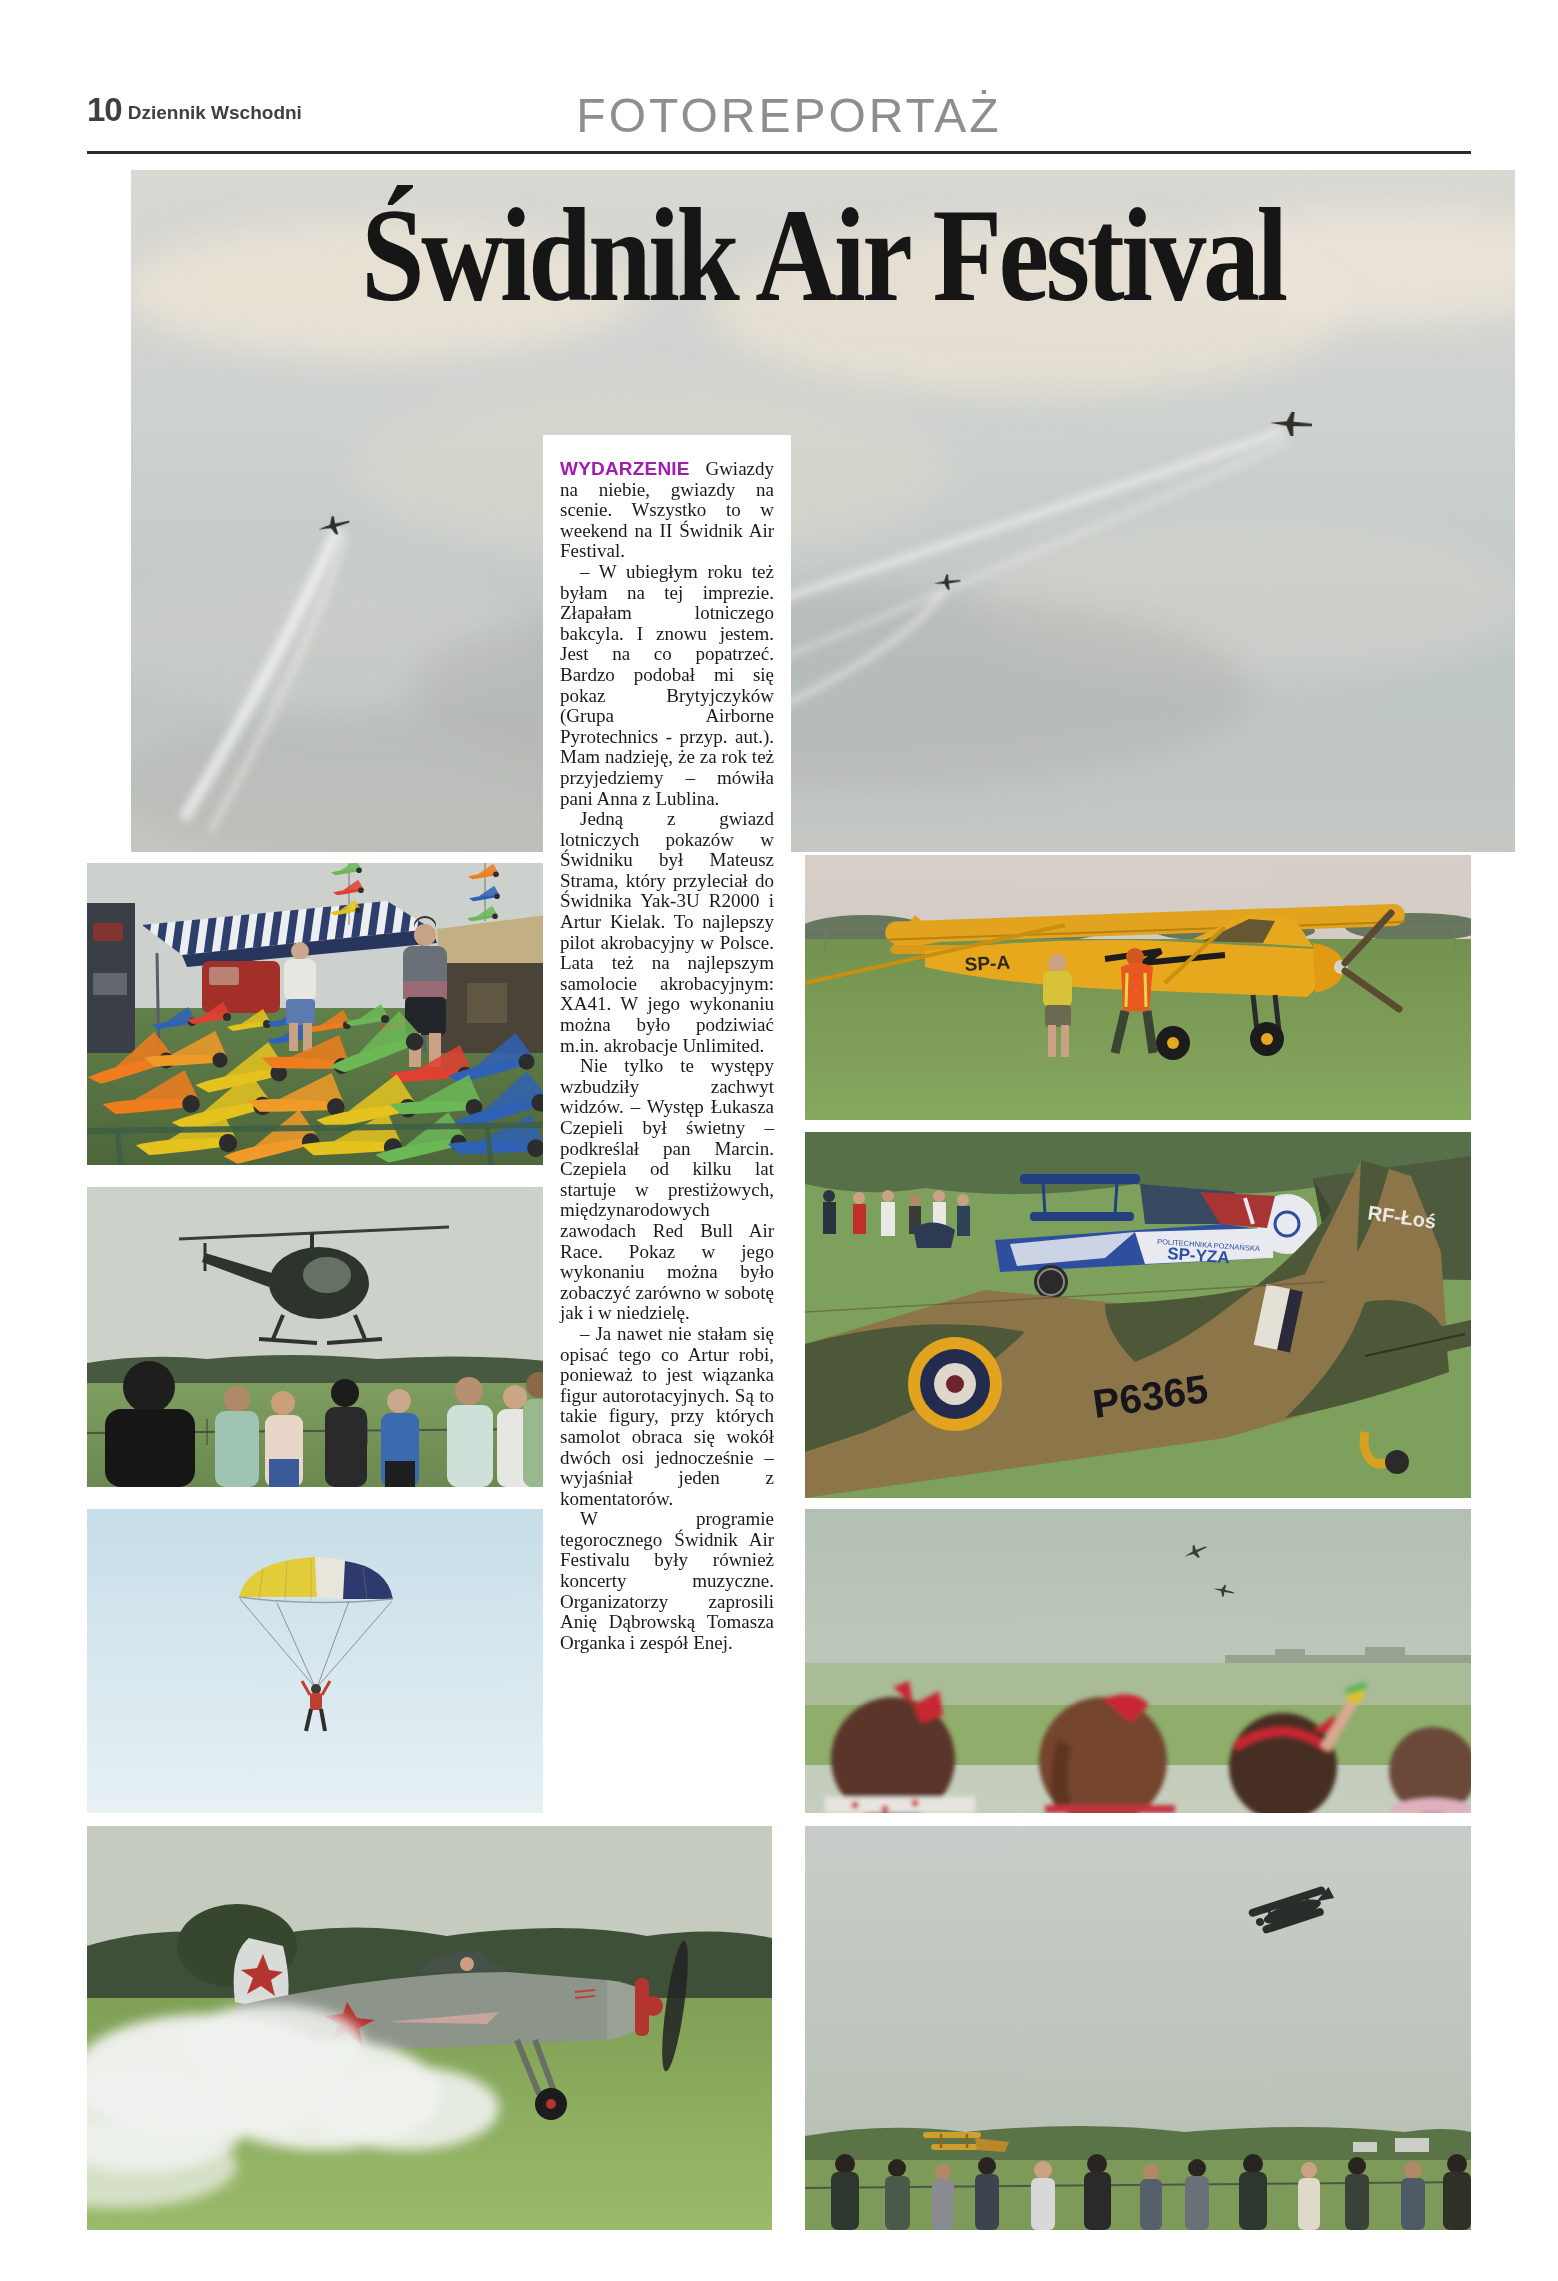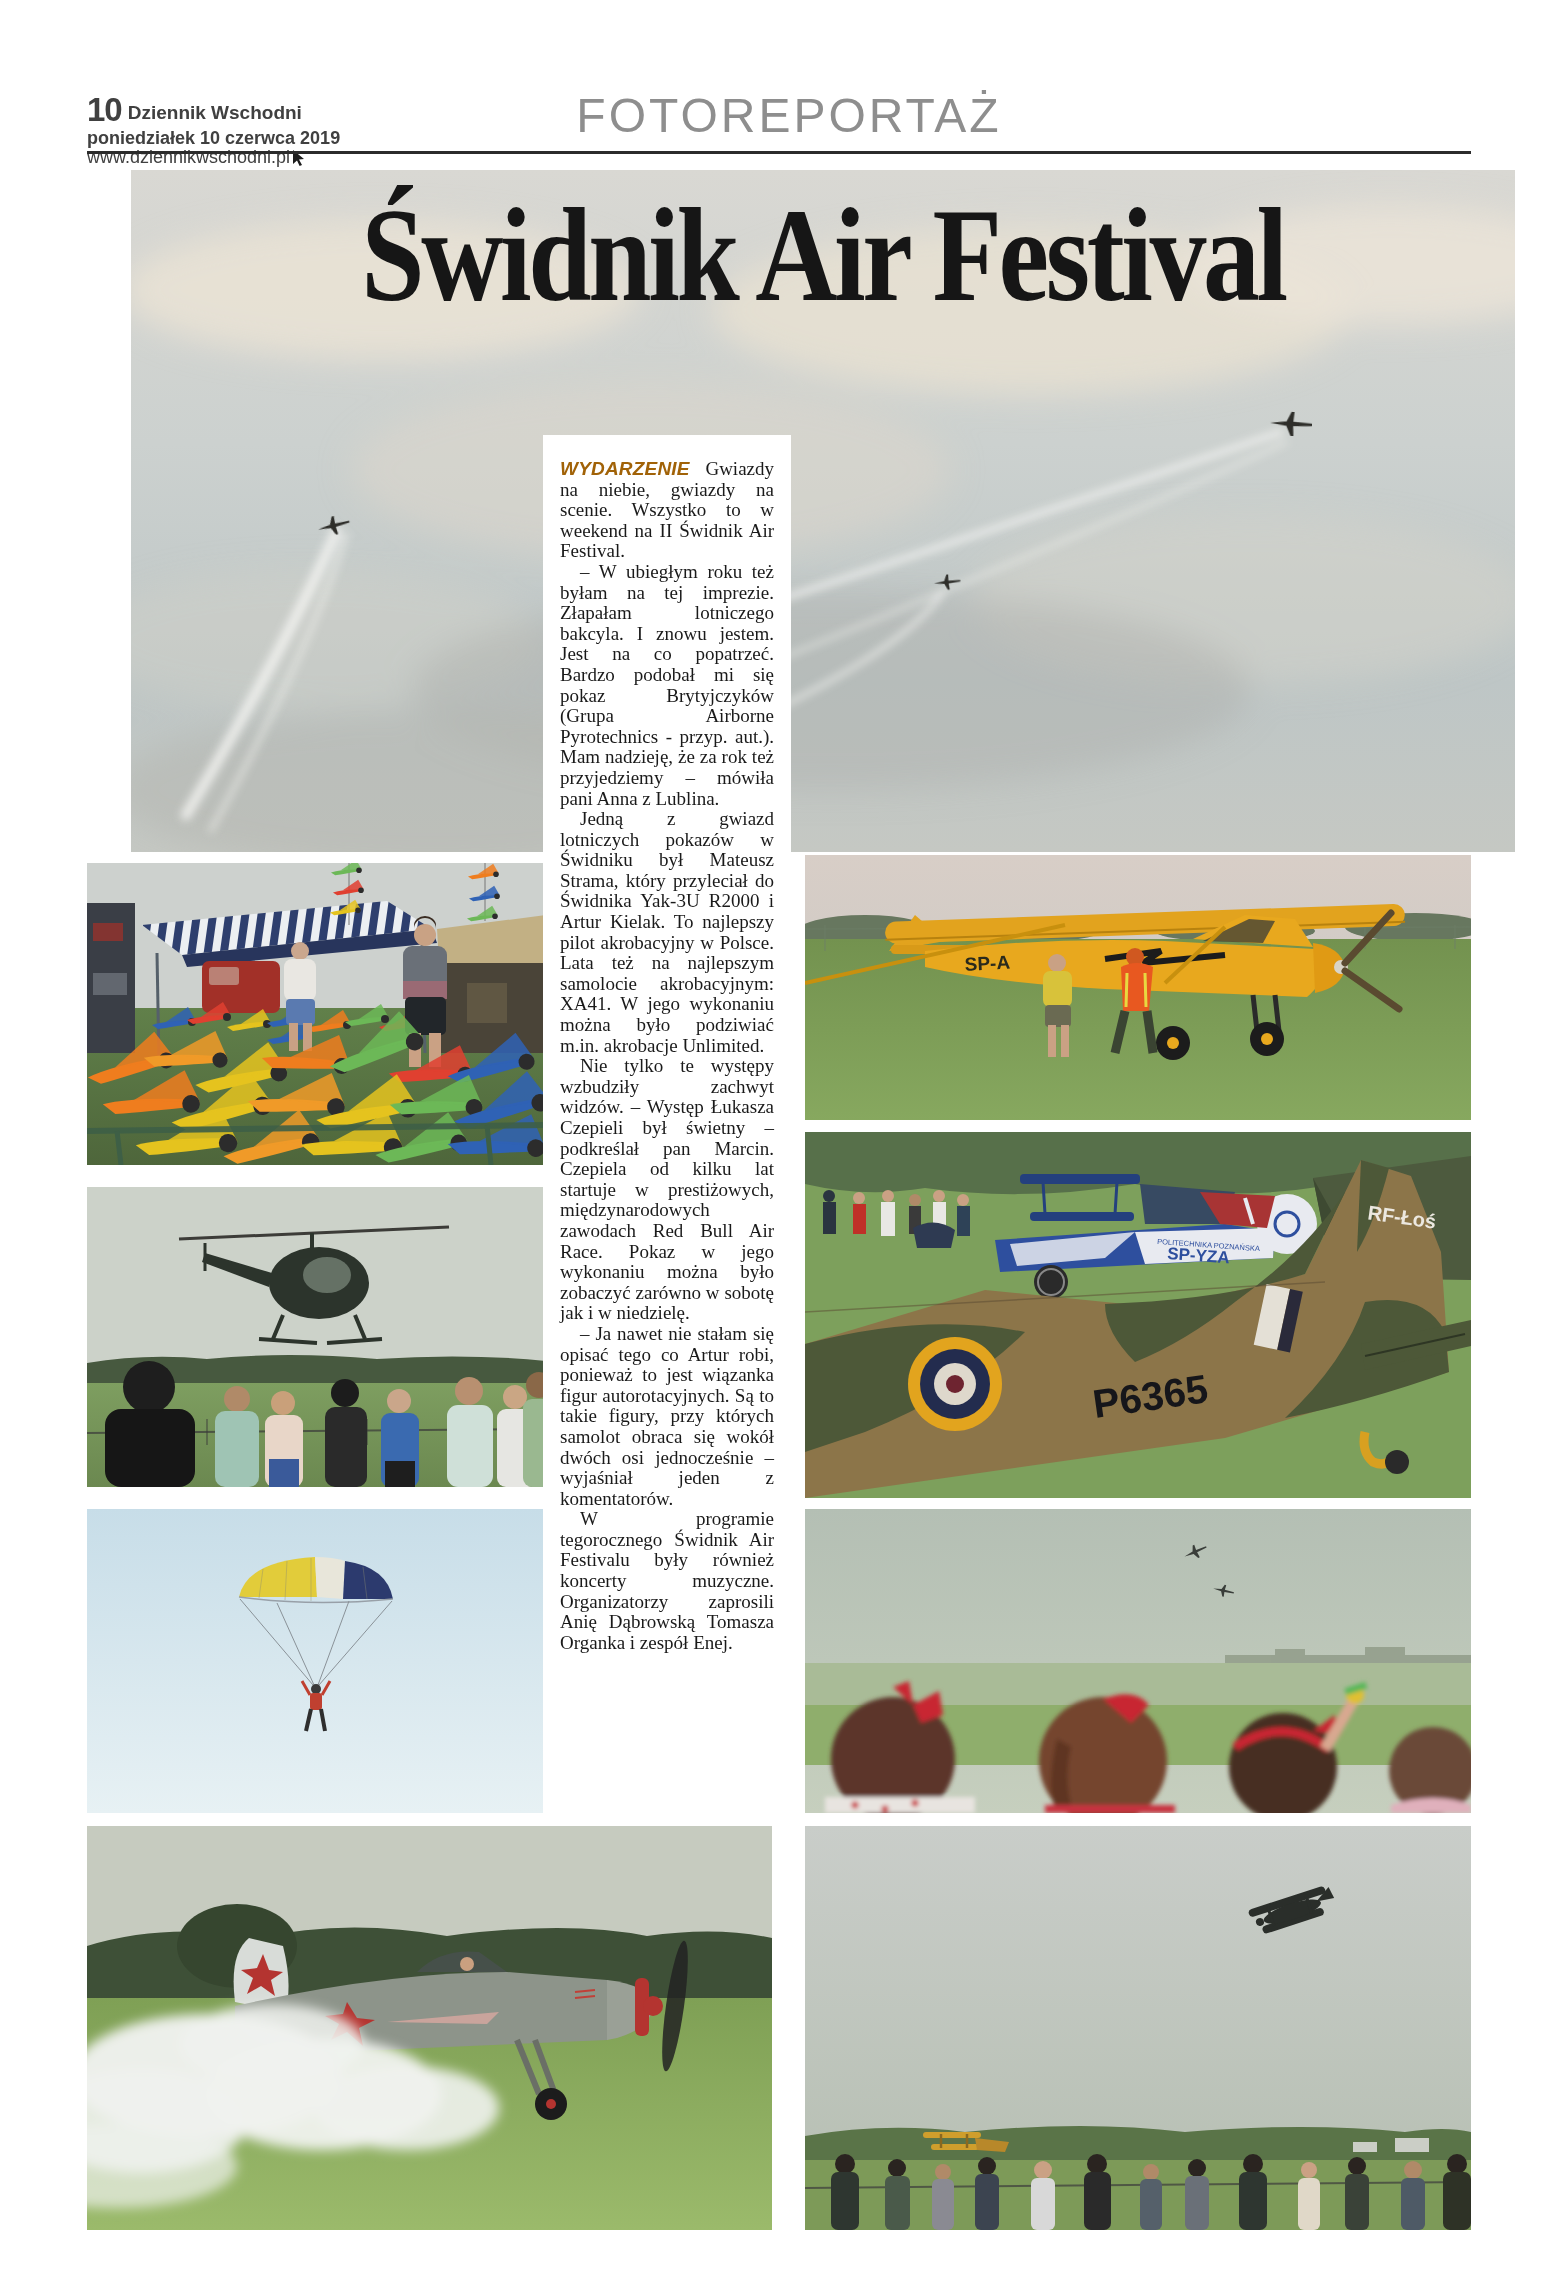--- a/index.html
+++ b/index.html
@@ -38,34 +38,28 @@
   .ph-yak    {left:87px; top:1826px;width:685px;height:404px;}
   .ph-biplane{left:805px;top:1826px;width:666px;height:404px;}
 
   
   .textcol{left:543px;top:435px;width:248px;height:1378px;background:#ffffff;
            box-sizing:border-box;padding:24px 17px 0 17px;overflow:hidden;z-index:5;}
   .textcol p{margin:0;font-size:19px;line-height:20.6px;text-align:justify;
              text-indent:20px;hyphens:auto;-webkit-hyphens:auto;}
   .textcol p.leadp{text-indent:0;}
   .kicker{font-family:"Liberation Sans",sans-serif;font-weight:bold;font-size:19px;
-          color:#a16207;letter-spacing:.2px;font-style:italic;}
+          color:#a21caf;letter-spacing:.2px;}
 </style>
 </head>
 <body>
 
 <div class="abs masthead">
   <div>
     <span class="pageno">10</span><span class="papername">Dziennik Wschodni</span>
-  </div>
-  <div class="dateline">
-    <span>poniedziałek 10 czerwca 2019</span>
-    <span class="website">www.dziennikwschodni.pl</span><span class="cursor-icon"><svg width="14" height="16" viewBox="0 0 14 16">
-          <path d="M1,0 L12,9 L7,9.5 L10,15 L7.6,16 L5,10.6 L1,14 Z" fill="#1c1c1c"></path>
-        </svg></span>
   </div>
 </div>
 <div class="abs section-title">FOTOREPORTAŻ</div>
 <div class="abs rule"></div>
 
 <div class="photo hero">
   <svg viewBox="0 0 1384 682" preserveAspectRatio="none">
     <defs>
       <linearGradient id="skyg" x1="0" y1="0" x2="0" y2="1">
         <stop offset="0" stop-color="#d9d8d3"></stop>

